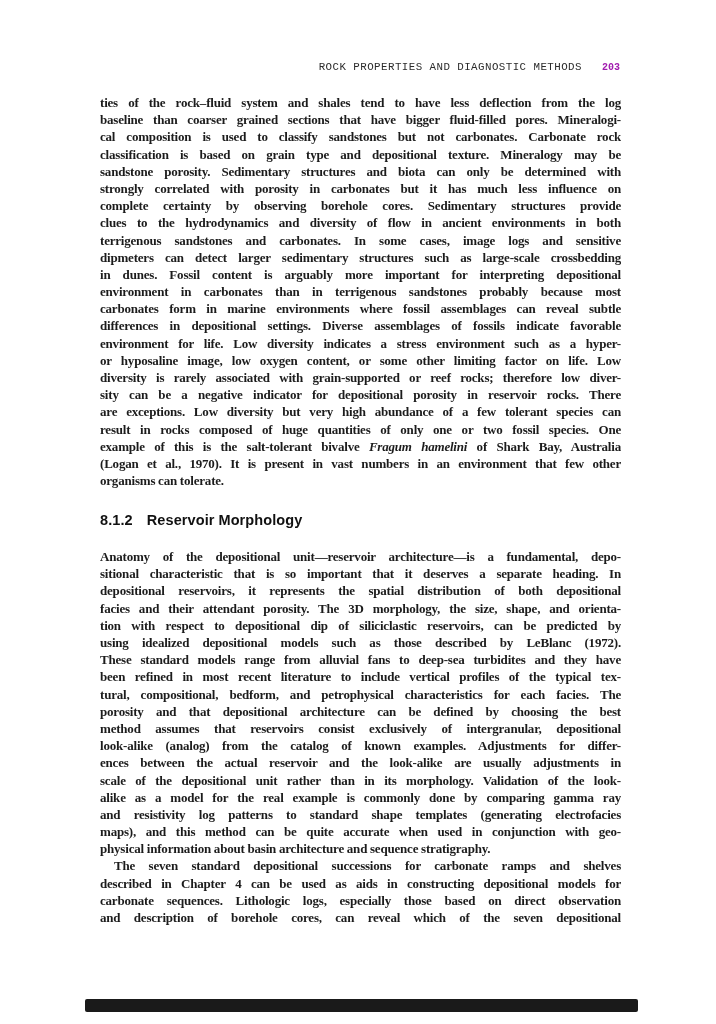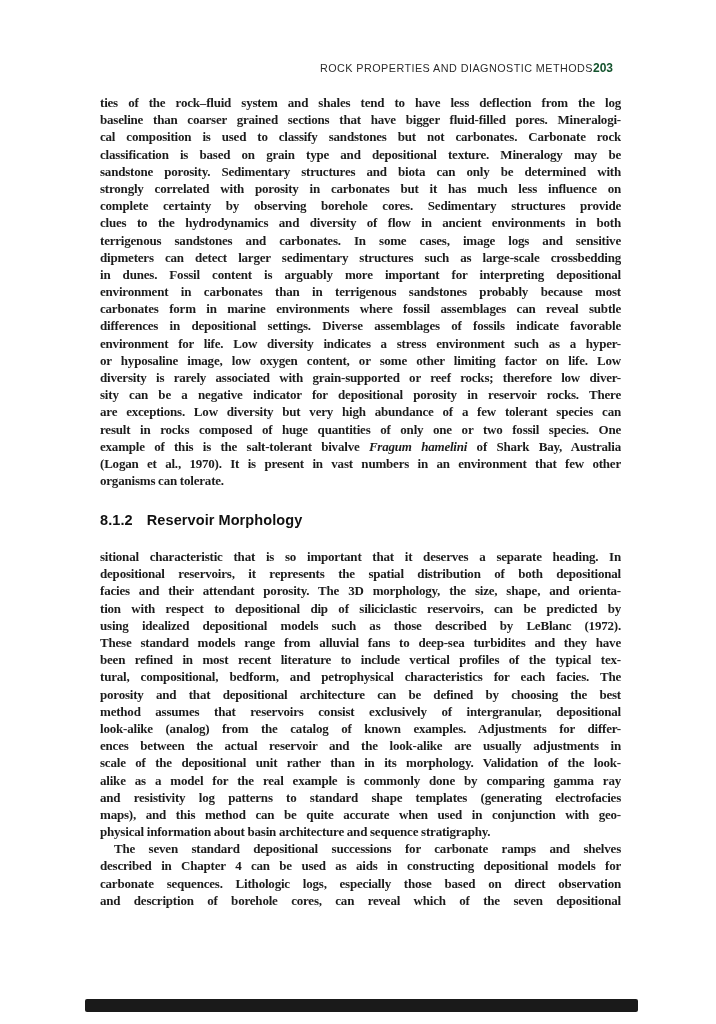--- a/index.html
+++ b/index.html
@@ -11,35 +11,36 @@
     position: relative;
     width: 716px;
     height: 1024px;
     background: #ffffff;
     overflow: hidden;
     font-family: "Liberation Serif", serif;
   }
   .running-header {
     position: absolute;
     top: 61px;
-    right: 103px;
+    right: 96px;
     display: flex;
     align-items: baseline;
-    font-family: Liberation Sans, sans-serif;
+    gap: 20px;
+    font-family: Liberation Mono, monospace;
     white-space: nowrap;
   }
   .running-title {
     font-size: 10.8px;
     letter-spacing: 0.45px;
     color: #2b2b2b;
   }
   .page-number {
-    font-size: 12px;
+    font-size: 10px;
     font-weight: bold;
-    color: #14532d;
+    color: #a21caf;
   }
   .body-text {
     position: absolute;
     left: 100px;
     top: 94px;
     width: 521px;
     color: #1c1c1c;
     font-size: 13px;
     letter-spacing: -0.2px;
     word-spacing: -0.2px;
@@ -120,20 +121,21 @@
           <div class="line pl"><span>organisms can tolerate.</span></div>
         </div>
       </div>
 
     <div class="section-heading">
       <span class="section-number">8.1.2</span><span>Reservoir Morphology</span>
     </div>
 
     <div>
         <div class="para">
+          <div class="line"><span>Anatomy of the depositional unit—reservoir architecture—is a fundamental, depo-</span></div>
           <div class="line"><span>sitional characteristic that is so important that it deserves a separate heading. In</span></div>
           <div class="line"><span>depositional reservoirs, it represents the spatial distribution of both depositional</span></div>
           <div class="line"><span>facies and their attendant porosity. The 3D morphology, the size, shape, and orienta-</span></div>
           <div class="line"><span>tion with respect to depositional dip of siliciclastic reservoirs, can be predicted by</span></div>
           <div class="line"><span>using idealized depositional models such as those described by LeBlanc (1972).</span></div>
           <div class="line"><span>These standard models range from alluvial fans to deep-sea turbidites and they have</span></div>
           <div class="line"><span>been refined in most recent literature to include vertical profiles of the typical tex-</span></div>
           <div class="line"><span>tural, compositional, bedform, and petrophysical characteristics for each facies. The</span></div>
           <div class="line"><span>porosity and that depositional architecture can be defined by choosing the best</span></div>
           <div class="line"><span>method assumes that reservoirs consist exclusively of intergranular, depositional</span></div>

